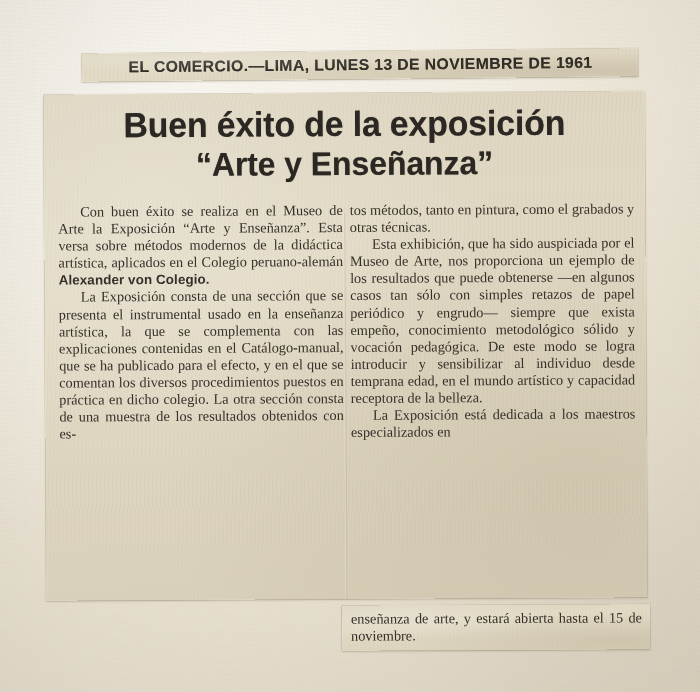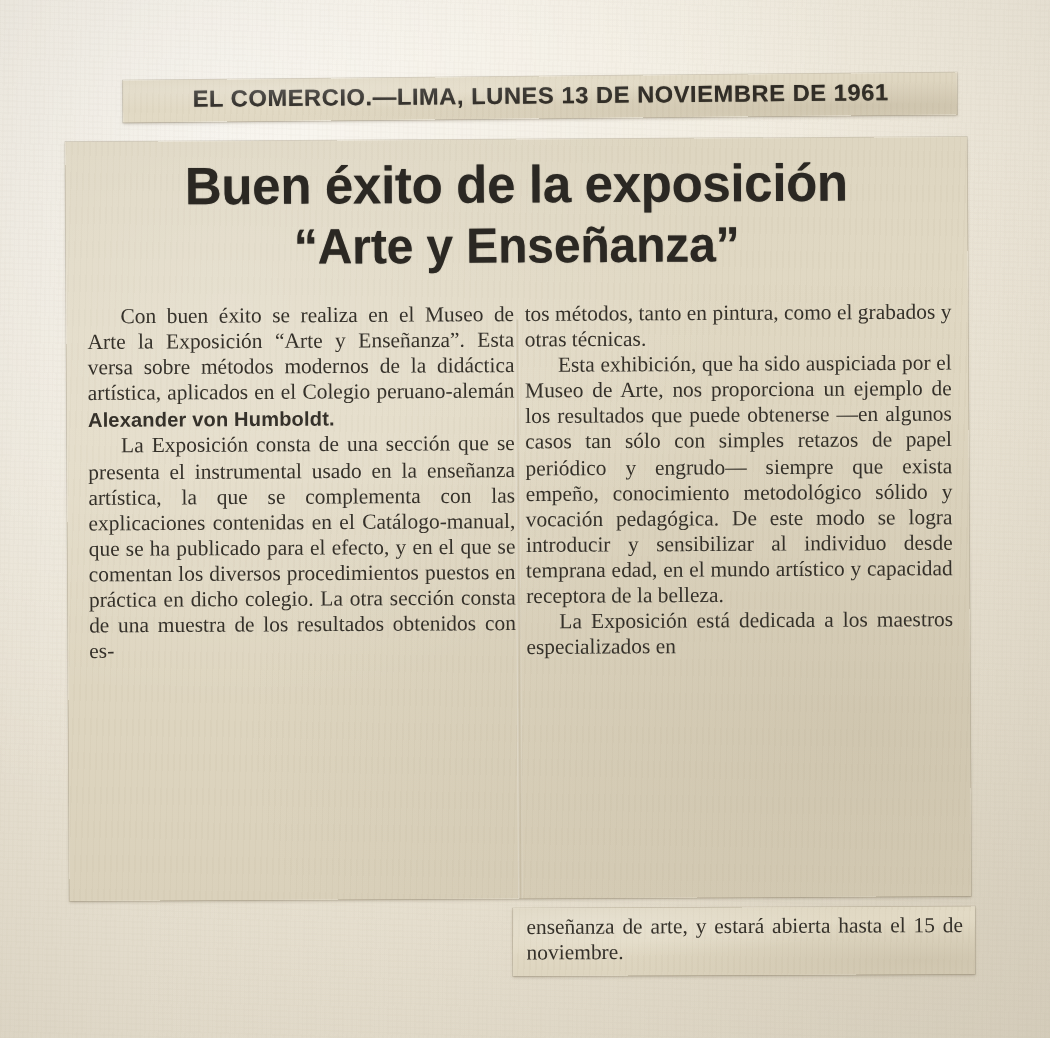--- a/index.html
+++ b/index.html
@@ -196,21 +196,21 @@
   <div id="column-seam"></div>
 
   <div id="headline">
     <span id="headline-line-1">Buen éxito de la exposición</span>
     <span id="headline-line-2">“Arte y Enseñanza”</span>
   </div>
 
   <div id="body-columns">
 
     <div class="body-column">
-      <p><span>Con buen éxito se realiza en el Museo de Arte la Exposición “Arte y Enseñanza”. Esta versa sobre métodos modernos de la didáctica artística, aplicados en el Colegio peruano-alemán </span><span class="name-bold">Alexander von Humboldt.</span></p>
+      <p><span>Con buen éxito se realiza en el Museo de Arte la Exposición “Arte y Enseñanza”. Esta versa sobre métodos modernos de la didáctica artística, aplicados en el Colegio peruano-alemán </span><span class="name-bold">Alexander von Colegio.</span></p>
       <p>La Exposición consta de una sección que se presenta el instrumental usado en la enseñanza artística, la que se complementa con las explicaciones contenidas en el Catálogo-manual, que se ha publicado para el efecto, y en el que se comentan los diversos procedimientos puestos en práctica en dicho colegio. La otra sección consta de una muestra de los resultados obtenidos con es-</p>
     </div>
 
     <div class="body-column">
       <p style="text-indent:0">tos métodos, tanto en pintura, como el grabados y otras técnicas.</p>
       <p>Esta exhibición, que ha sido auspiciada por el Museo de Arte, nos proporciona un ejemplo de los resultados que puede obtenerse —en algunos casos tan sólo con simples retazos de papel periódico y engrudo— siempre que exista empeño, conocimiento metodológico sólido y vocación pedagógica. De este modo se logra introducir y sensibilizar al individuo desde temprana edad, en el mundo artístico y capacidad receptora de la belleza.</p>
       <p>La Exposición está dedicada a los maestros especializados en</p>
     </div>
 
   </div>

